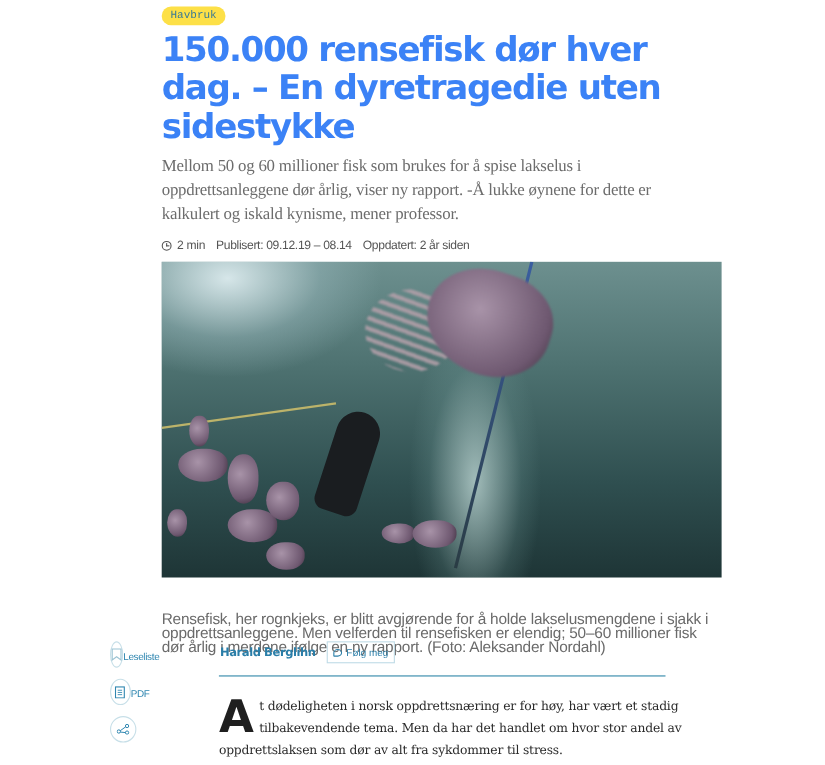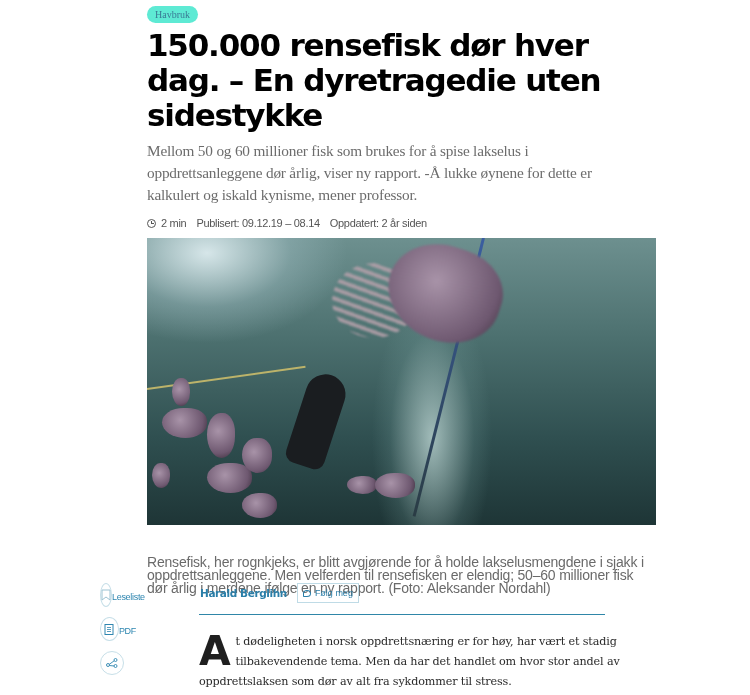--- a/index.html
+++ b/index.html
@@ -1,20 +1,20 @@
 <!DOCTYPE html>
 <html><head>
 <meta charset="utf-8">
 <style>
   html, body { margin: 0; padding: 0; background: #ffffff; }
   body { width: 750px; height: 695px; position: relative; overflow: hidden; font-family: "Liberation Sans", sans-serif; color: #1e1e1e; }
 
-  .tag { position: absolute; left: 147px; top: 6px; height: 17px; padding: 0 8px; border-radius: 9px; background: #5eead4; color: #3a7a95; font-size: 10px; line-height: 17px; font-family: Liberation Serif, serif; }
+  .tag { position: absolute; left: 147px; top: 6px; height: 17px; padding: 0 8px; border-radius: 9px; background: #fde047; color: #3a7a95; font-size: 10px; line-height: 17px; font-family: Liberation Mono, monospace; }
 
-  .title { position: absolute; left: 147px; top: 28px; width: 520px; margin: 0; font-family: "DejaVu Sans", sans-serif; font-weight: bold; font-size: 31px; line-height: 35px; letter-spacing: -1.2px; color: #000000; }
+  .title { position: absolute; left: 147px; top: 28px; width: 520px; margin: 0; font-family: "DejaVu Sans", sans-serif; font-weight: bold; font-size: 31px; line-height: 35px; letter-spacing: -1.2px; color: #3b82f6; }
 
   .lead { position: absolute; left: 147px; top: 140px; width: 500px; margin: 0; font-family: Liberation Serif, serif; font-size: 15.3px; line-height: 22px; color: #6c6c6c; letter-spacing: -0.2px; }
 
   .meta { position: absolute; left: 147px; top: 217px; font-family: "Liberation Sans", sans-serif; font-size: 11px; color: #555; display: flex; align-items: center; letter-spacing: -0.3px; }
   .meta .clock { width: 9px; height: 9px; border: 1px solid #555; border-radius: 50%; position: relative; margin-right: 5px; box-sizing: border-box; }
   .meta .clock::before { content: ""; position: absolute; left: 3px; top: 1px; width: 1px; height: 3px; background: #555; }
   .meta .clock::after { content: ""; position: absolute; left: 3px; top: 3px; width: 3px; height: 1px; background: #555; }
   .meta span.item { margin-right: 10px; }
 
   .hero { position: absolute; left: 147px; top: 238px; width: 509px; height: 287px; overflow: hidden;

